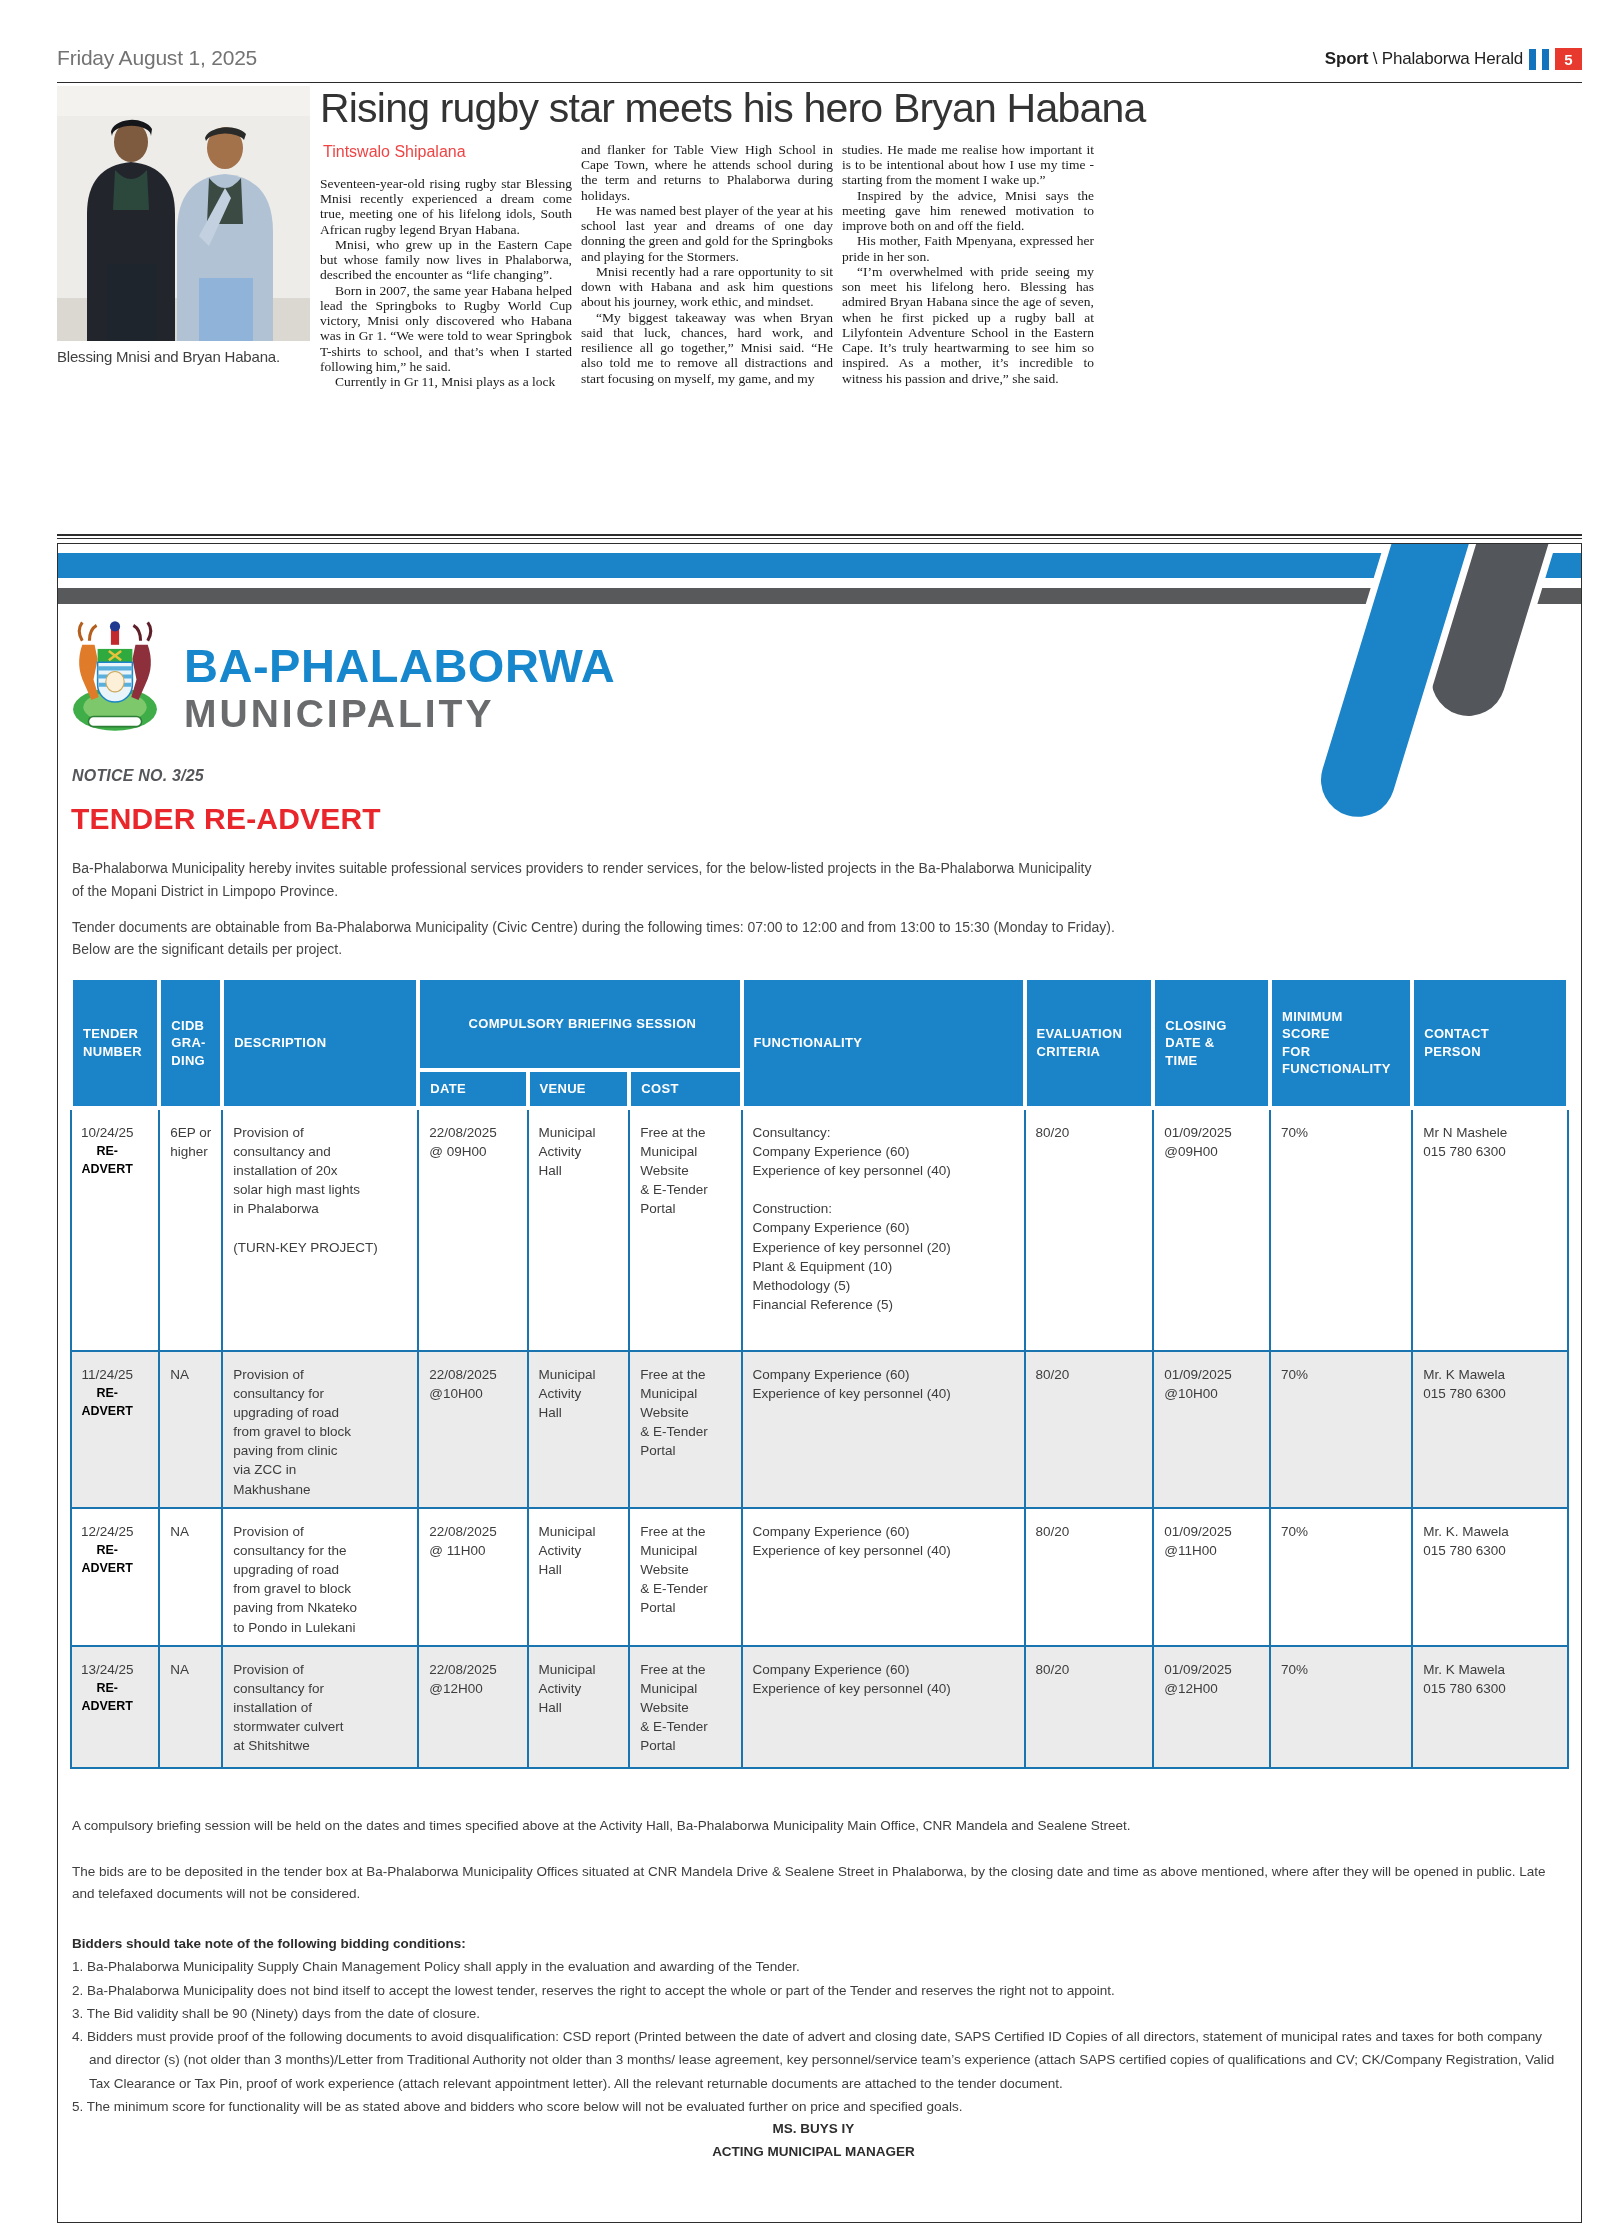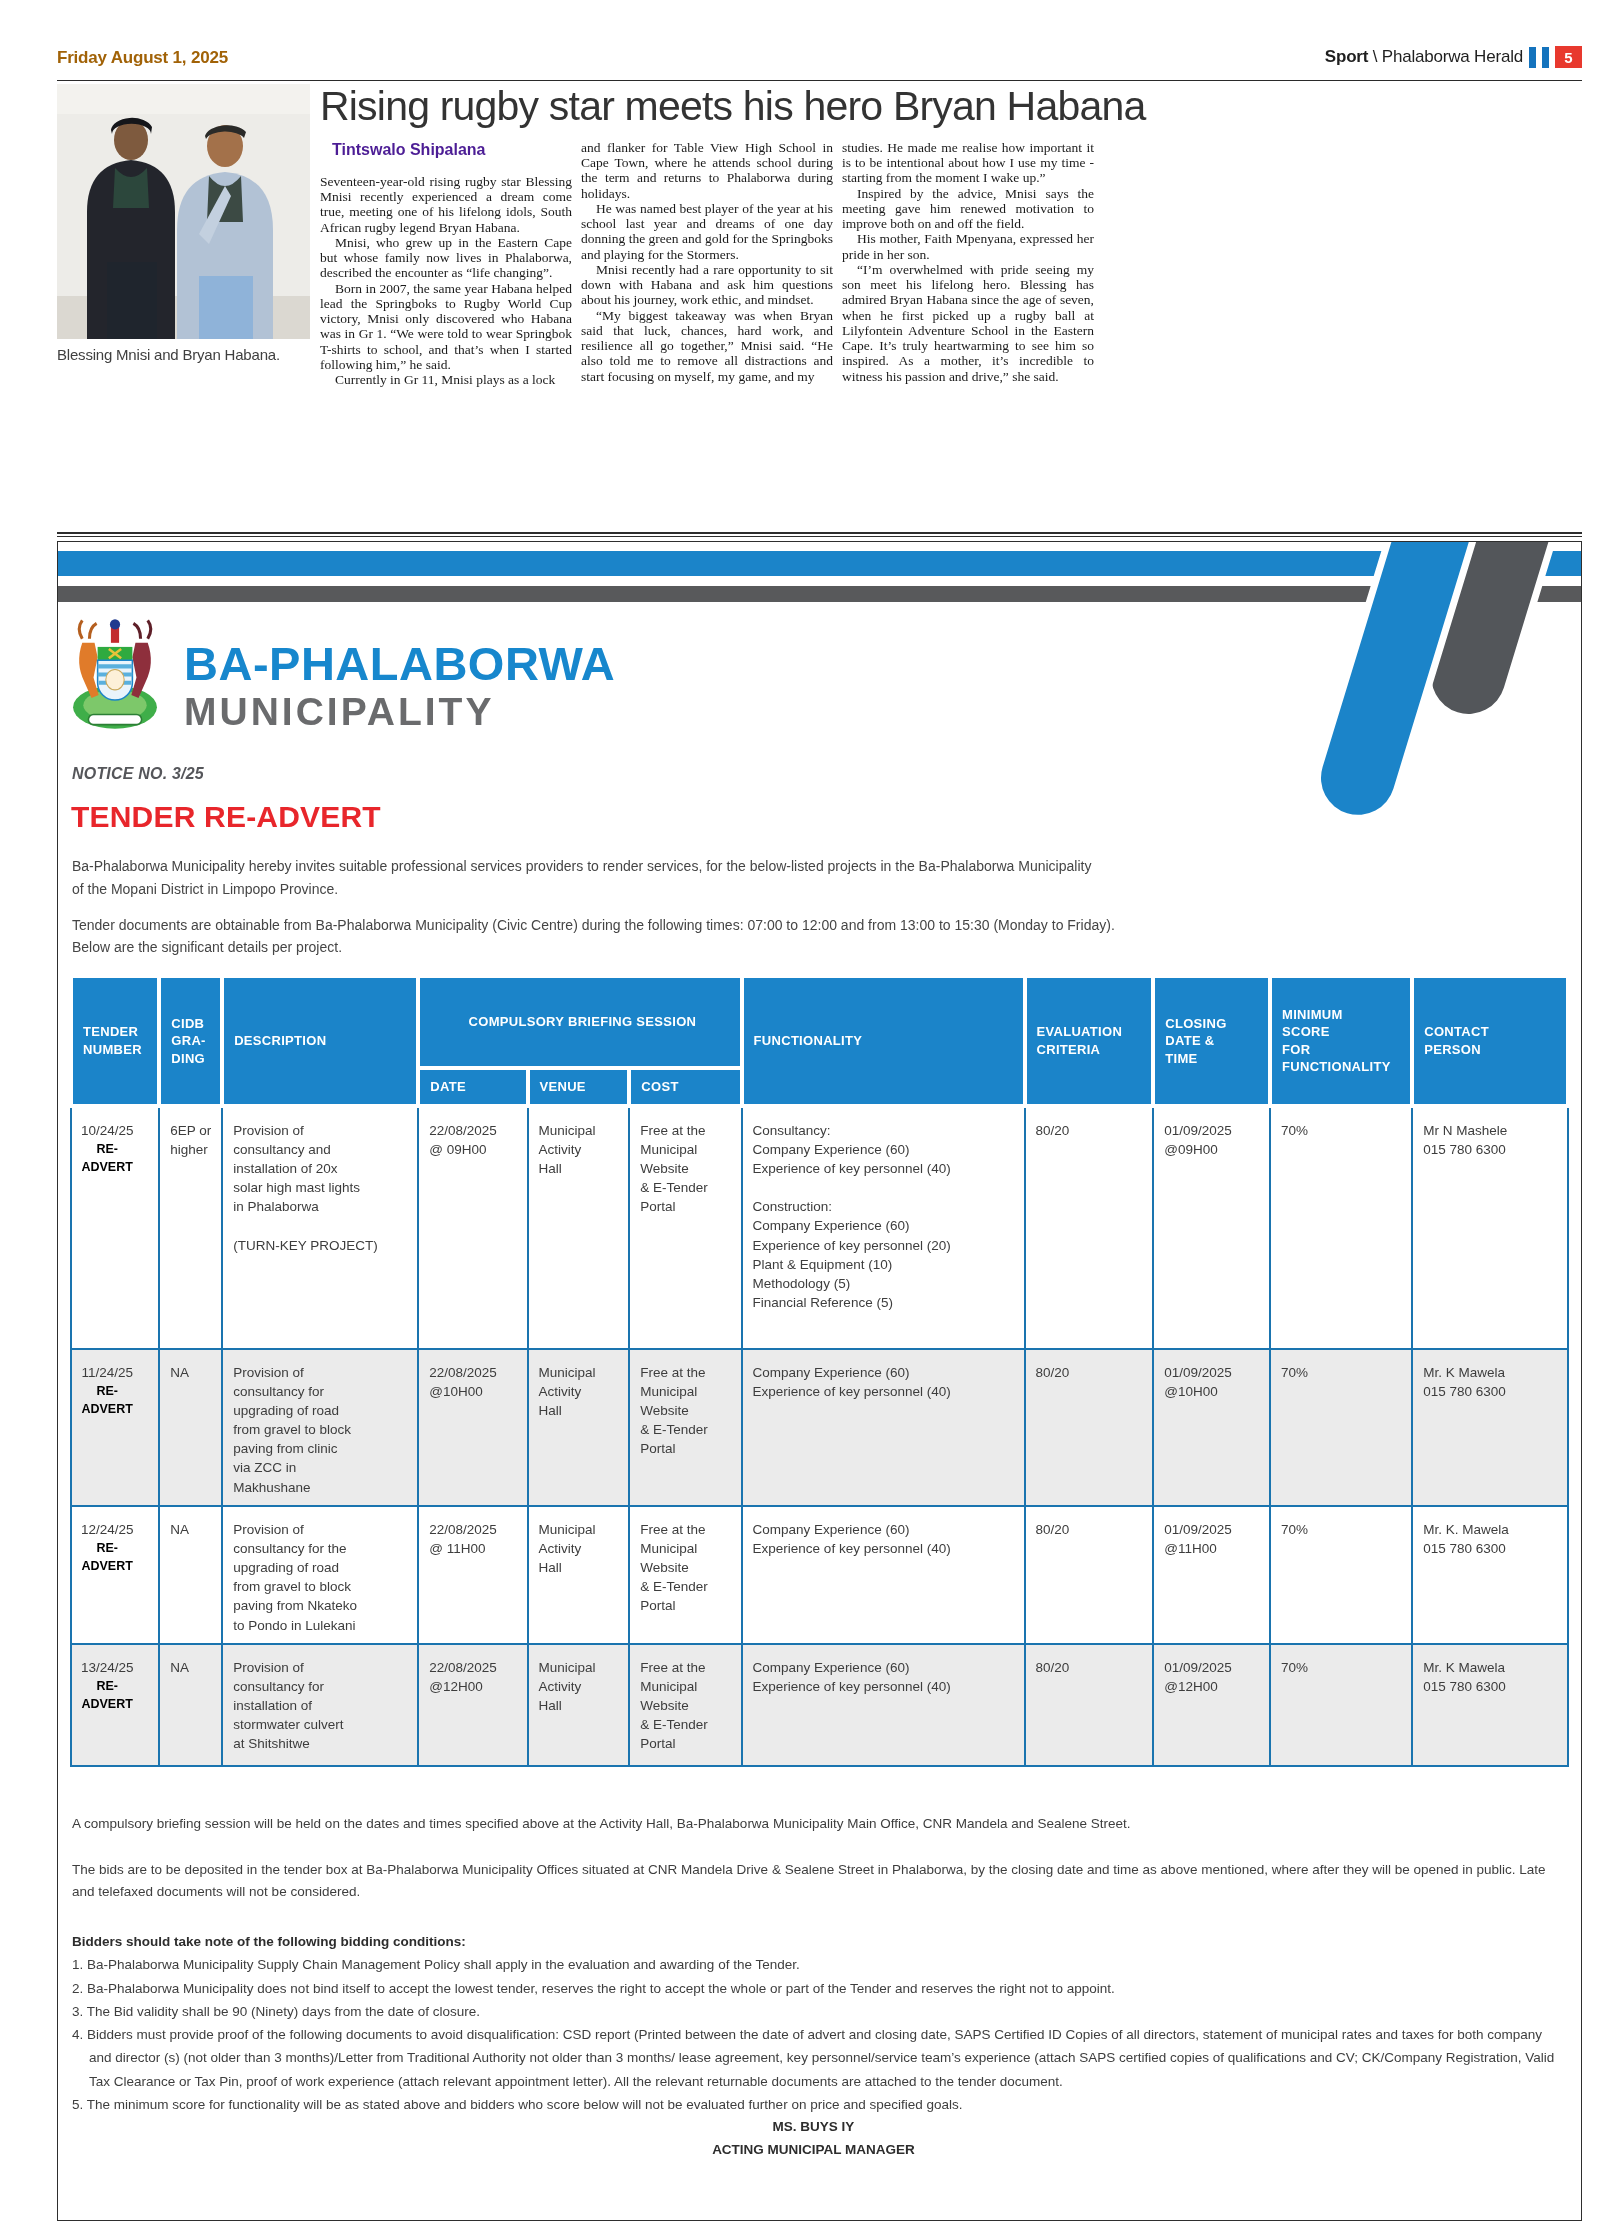--- a/index.html
+++ b/index.html
@@ -1,41 +1,41 @@
 <!DOCTYPE html>
 <html><head>
 <meta charset="utf-8">
 <style>
   * { margin:0; padding:0; box-sizing:border-box; }
   body { background:#9a9a9a; font-family:"Liberation Sans", sans-serif; }
   .page { position:relative; width:1610px; height:2224px; margin:0 auto; background:#ffffff; overflow:hidden; }
 
   
   .masthead { display:flex; justify-content:space-between; align-items:flex-end; padding:46px 28px 12px 57px; }
-  .m-date { font-size:17px; font-weight:700; color:#a16207; letter-spacing:-0.2px; }
+  .m-date { font-size:21px; font-weight:400; color:#737373; letter-spacing:-0.2px; }
   .m-right { display:flex; align-items:center; gap:6px; }
   .m-section { font-size:17px; color:#1f1f1f; letter-spacing:-0.2px; }
   .m-section .sb { font-weight:700; }
   .m-bar { width:7px; height:21px; background:#1473bd; }
   .m-page { min-width:27px; height:22px; background:#e8392e; color:#fff; font-weight:700; font-size:15px;
             display:flex; align-items:center; justify-content:center; padding:0 4px; }
   .rule { border-top:1.6px solid #2a2a2a; margin:0 28px 0 57px; }
 
   
   .article { display:flex; margin:3px 0 0 57px; }
   .photo-col { width:253px; flex:0 0 253px; }
   .photo-frame { width:253px; height:255px; overflow:hidden; background:#edece8; }
   .caption { font-size:15px; color:#3f3f3f; margin-top:7px; letter-spacing:-0.2px; }
   .article-main { margin-left:10px; width:775px; }
   .headline { font-size:41px; font-weight:400; line-height:1.02; letter-spacing:-0.8px; color:#333333; margin:2px 0 12px; white-space:nowrap; }
   .columns { display:flex; gap:9px; }
   .col { width:252px; font-family:"Liberation Serif", serif; font-size:13.5px; line-height:1.13; color:#1b1b1b; text-align:justify; }
   .col p { margin:0; }
   .col p + p { text-indent:15px; }
-  .byline { font-family:"Liberation Sans", sans-serif; font-weight:700; font-size:16px; color:#4c1d95; margin:1px 12px 15px; }
+  .byline { font-family:"Liberation Sans", sans-serif; font-weight:400; font-size:16px; color:#ef4444; margin:1px 3px 15px; }
 
   
   .double-rule { height:5px; border-top:2.6px solid #2d2d2d; border-bottom:1.5px solid #2d2d2d; margin:145px 28px 0 57px; }
   .advert { position:relative; margin:4px 28px 0 57px; border:1.5px solid #2e2e2e; background:#fff; overflow:hidden; padding-bottom:58px; }
   .bar-blue { height:25px; background:#1b84c9; margin-top:9px; position:relative; z-index:1; }
   .bar-gray { height:16px; background:#58595b; margin-top:10px; position:relative; z-index:1; }
   .swoosh { position:absolute; border-radius:40px; transform-origin:50% 0; z-index:2; box-shadow:0 0 0 7px #ffffff; }
   .swoosh.blue { top:-52px; right:98px; width:74px; height:338px; background:#1b84c9; transform:rotate(17deg); }
   .swoosh.gray { top:-86px; right:8px; width:74px; height:268px; background:#53565a; transform:rotate(17deg); }
 

